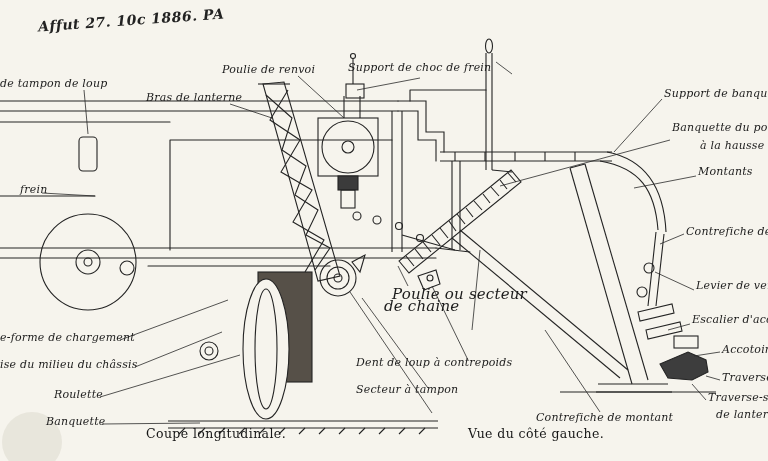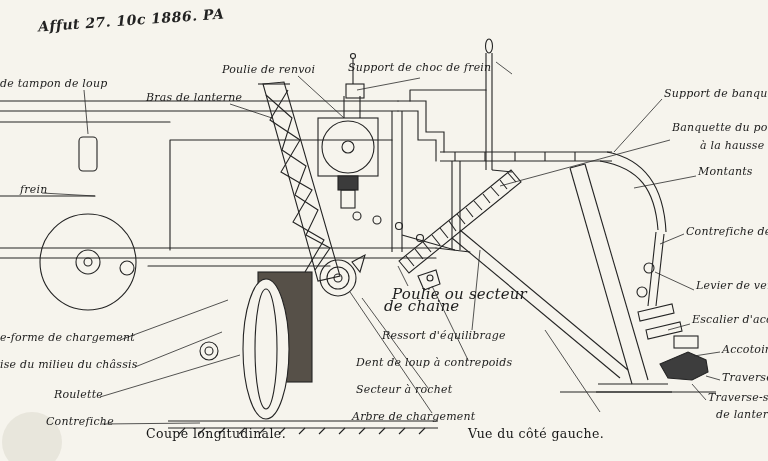--- a/index.html
+++ b/index.html
@@ -219,24 +219,23 @@
   <div class="lbl" style="left:686px;top:226px">Contrefiche de banq</div>
   <div class="lbl" style="left:696px;top:280px">Levier de verrou</div>
   <div class="lbl" style="left:692px;top:314px">Escalier d'acc</div>
   <div class="lbl" style="left:0px;top:332px">e-forme de chargement</div>
   <div class="lbl" style="left:0px;top:359px">ise du milieu du châssis</div>
   <div class="lbl" style="left:722px;top:344px">Accotoir de</div>
   <div class="lbl" style="left:722px;top:372px">Traverse d</div>
   <div class="lbl" style="left:708px;top:392px">Traverse-supp</div>
   <div class="lbl" style="left:716px;top:409px">de lanterne</div>
   <div class="lbl" style="left:54px;top:389px">Roulette</div>
-  <div class="lbl" style="left:46px;top:416px">Contrefiche</div>
+  <div class="lbl" style="left:46px;top:416px">Banquette</div>
   <div class="lbl small" style="left:392px;top:288px">Poulie ou secteur</div>
   <div class="lbl small" style="left:384px;top:300px">de chaine</div>
-  <div class="lbl" style="left:382px;top:330px">Ressort d'équilibrage</div>
   <div class="lbl" style="left:356px;top:357px">Dent de loup à contrepoids</div>
-  <div class="lbl" style="left:356px;top:384px">Secteur à rochet</div>
-  <div class="lbl" style="left:352px;top:411px">Arbre de chargement</div>
+  <div class="lbl" style="left:356px;top:384px">Secteur à tampon</div>
+  <div class="lbl" style="left:536px;top:412px">Contrefiche de montant</div>
 
   <div class="caption" style="left:146px;top:426px">Coupe longitudinale.</div>
   <div class="caption" style="left:468px;top:426px">Vue du côté gauche.</div>
 
 </div>
 
 </body></html>

